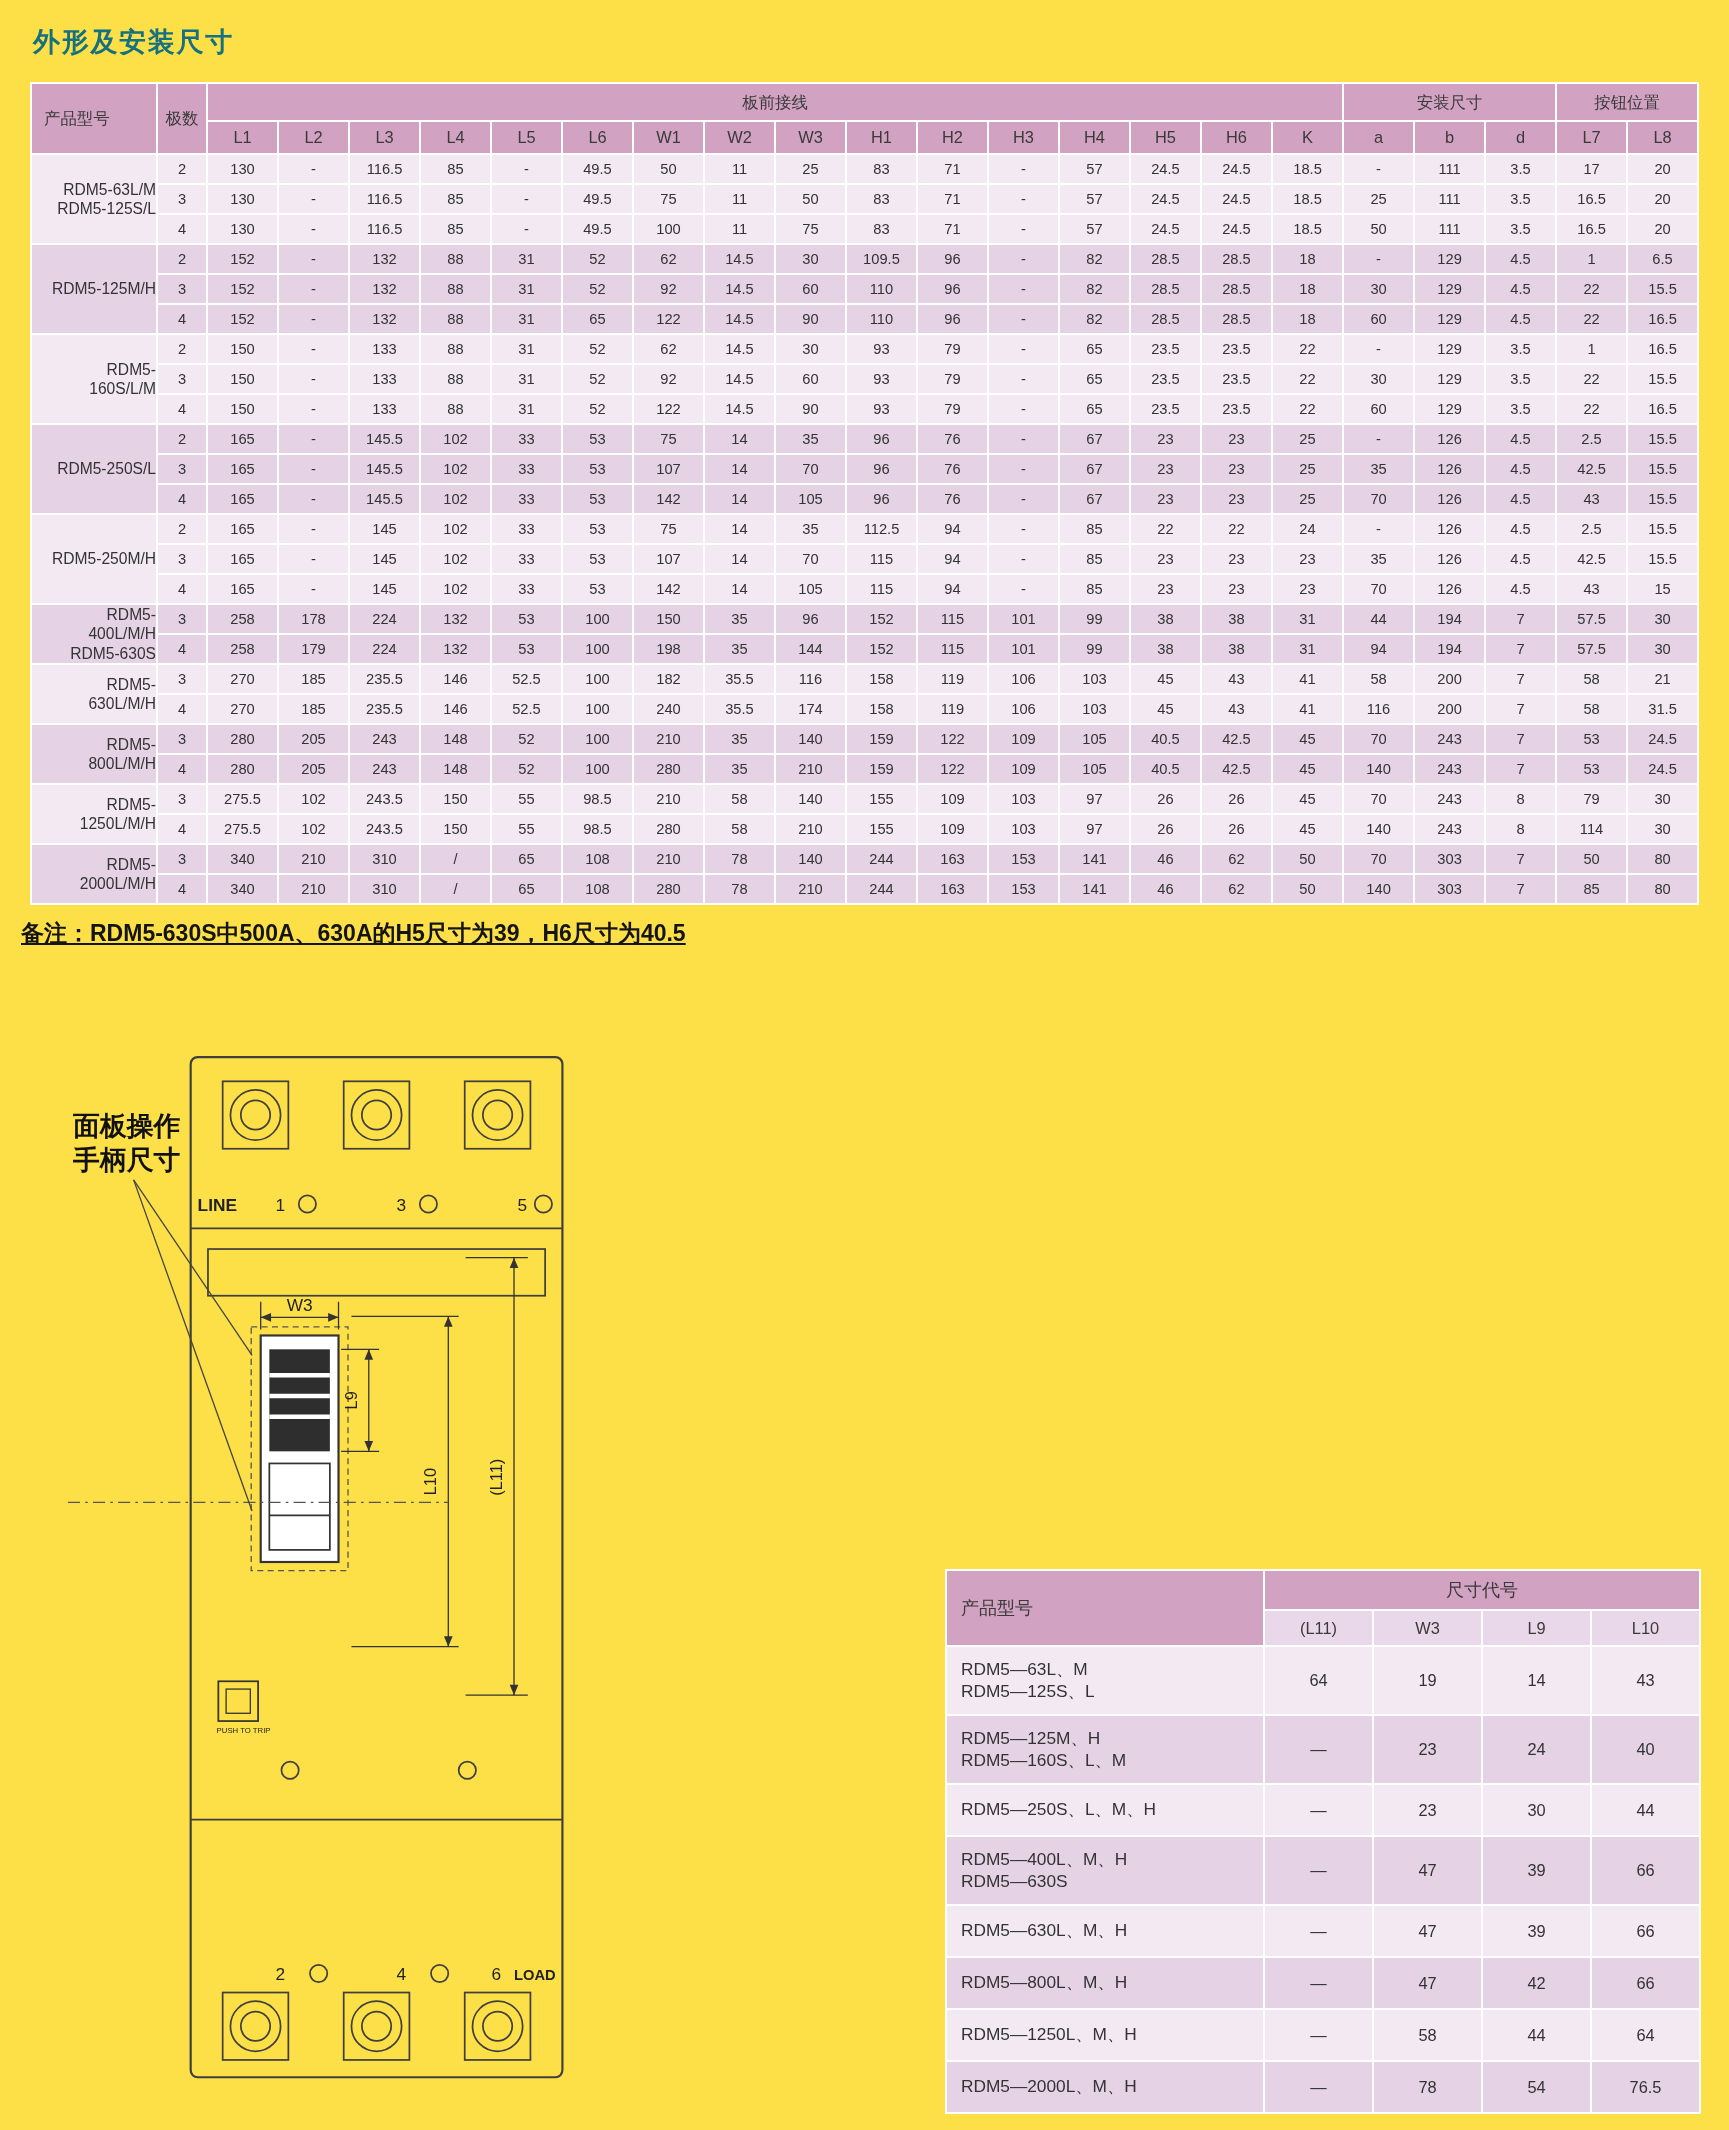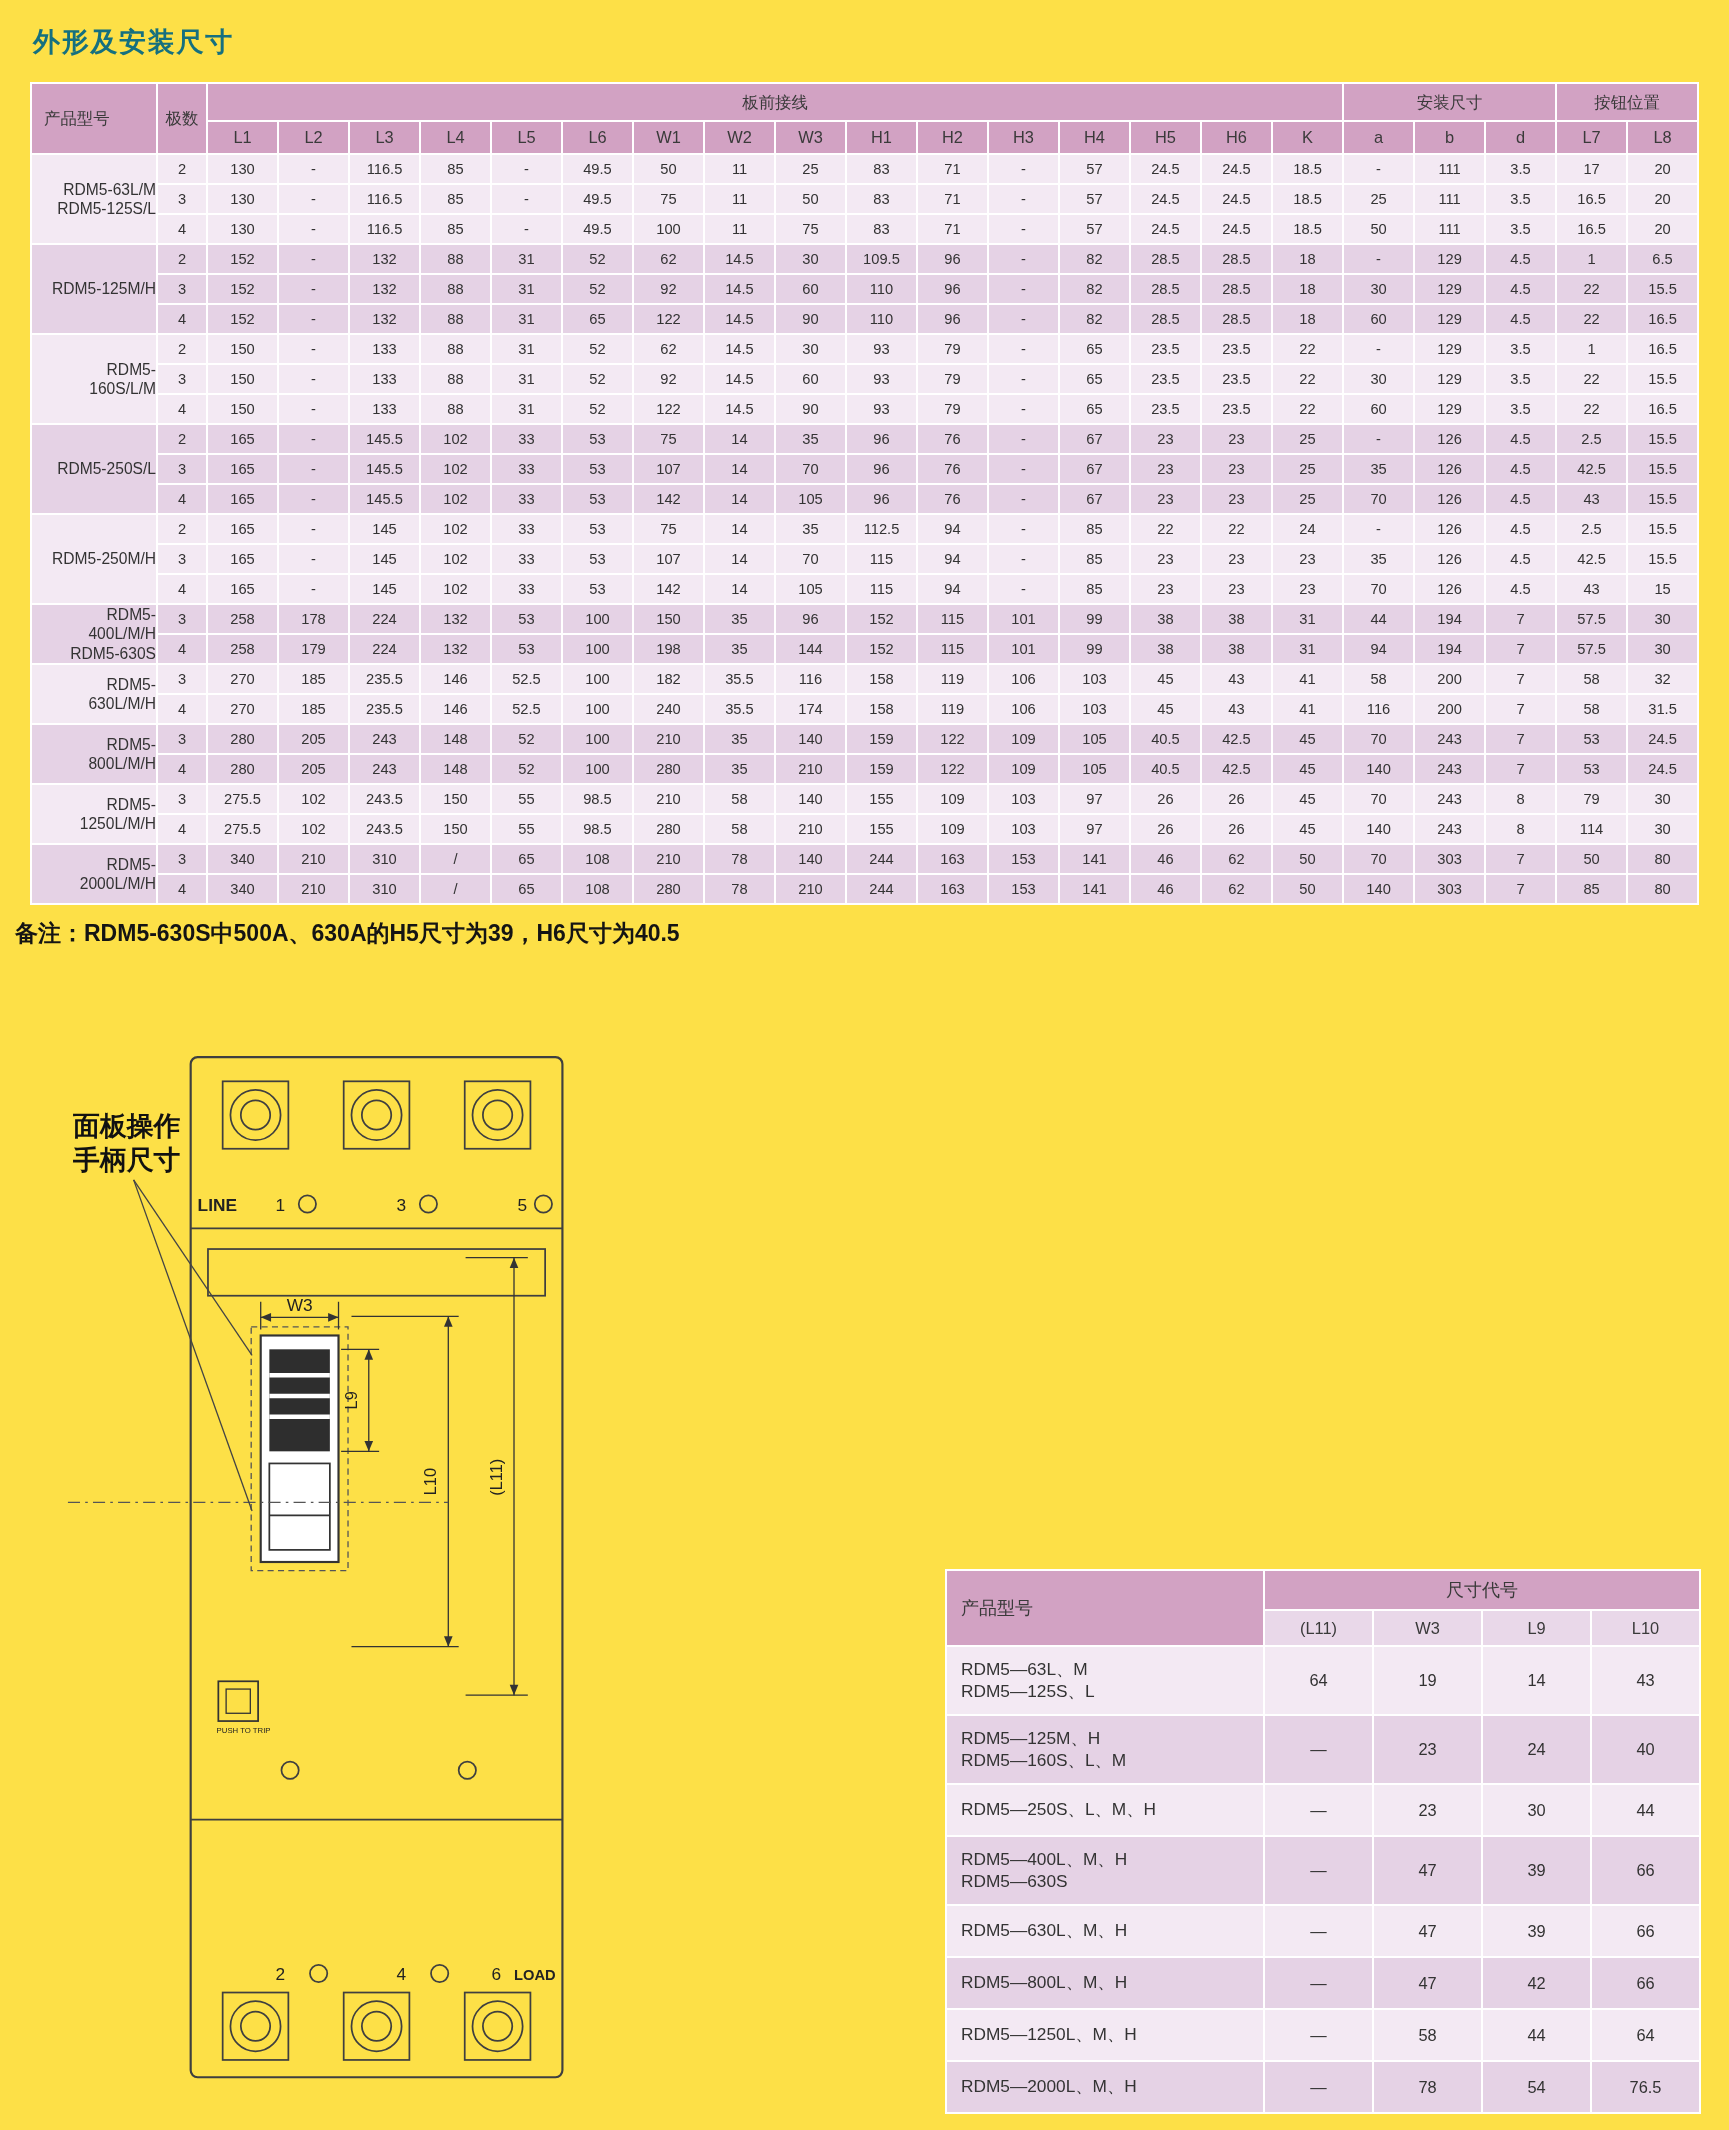--- a/index.html
+++ b/index.html
@@ -17,21 +17,21 @@
   table.main thead tr:first-child  { height:38px; }
   table.main thead tr:nth-child(2) { height:33px;margin-top:44px; }
   table.main tbody tr { height:30px; }
   table.main th.hdr { background:#d2a2c3; font-weight:400; font-size:16.4px; color:#3a3a3a; }
   table.main th.model-hdr { text-align:left; padding-left:12px; }
   table.main tbody td { font-size:14.7px; color:#333333; }
   table.main td.model { font-size:15.6px; text-align:right; padding-left:8.6px; }
   tr.light td { background:#f3e9f3; }
   tr.dark  td { background:#e5d2e5; }
 
-  .note { position:absolute; left:15px; top:918px; font-size:23px; font-weight:bold; color:#141414; }
+  .note { position:absolute; left:21px; top:918px; font-size:23px; font-weight:bold; color:#141414;text-decoration:underline; }
 
   
   svg.drawing { position:absolute; left:61px; top:1031px; }
 
   
   table.code { position:absolute; left:945px; top:1569px; width:754px;
                border-collapse:collapse; table-layout:fixed; }
   table.code th, table.code td { border:2.6px solid #ffffff; text-align:center;
                vertical-align:middle; line-height:1.25; }
   table.code th.hdr { background:#d2a2c3; font-weight:400; font-size:18px; color:#3a3a3a; height:40px; }
@@ -554,21 +554,21 @@
           <td>119</td>
           <td>106</td>
           <td>103</td>
           <td>45</td>
           <td>43</td>
           <td>41</td>
           <td>58</td>
           <td>200</td>
           <td>7</td>
           <td>58</td>
-          <td>32</td>
+          <td>21</td>
         </tr>
         <tr class="light">
           <td>4</td>
           <td>270</td>
           <td>185</td>
           <td>235.5</td>
           <td>146</td>
           <td>52.5</td>
           <td>100</td>
           <td>240</td>

